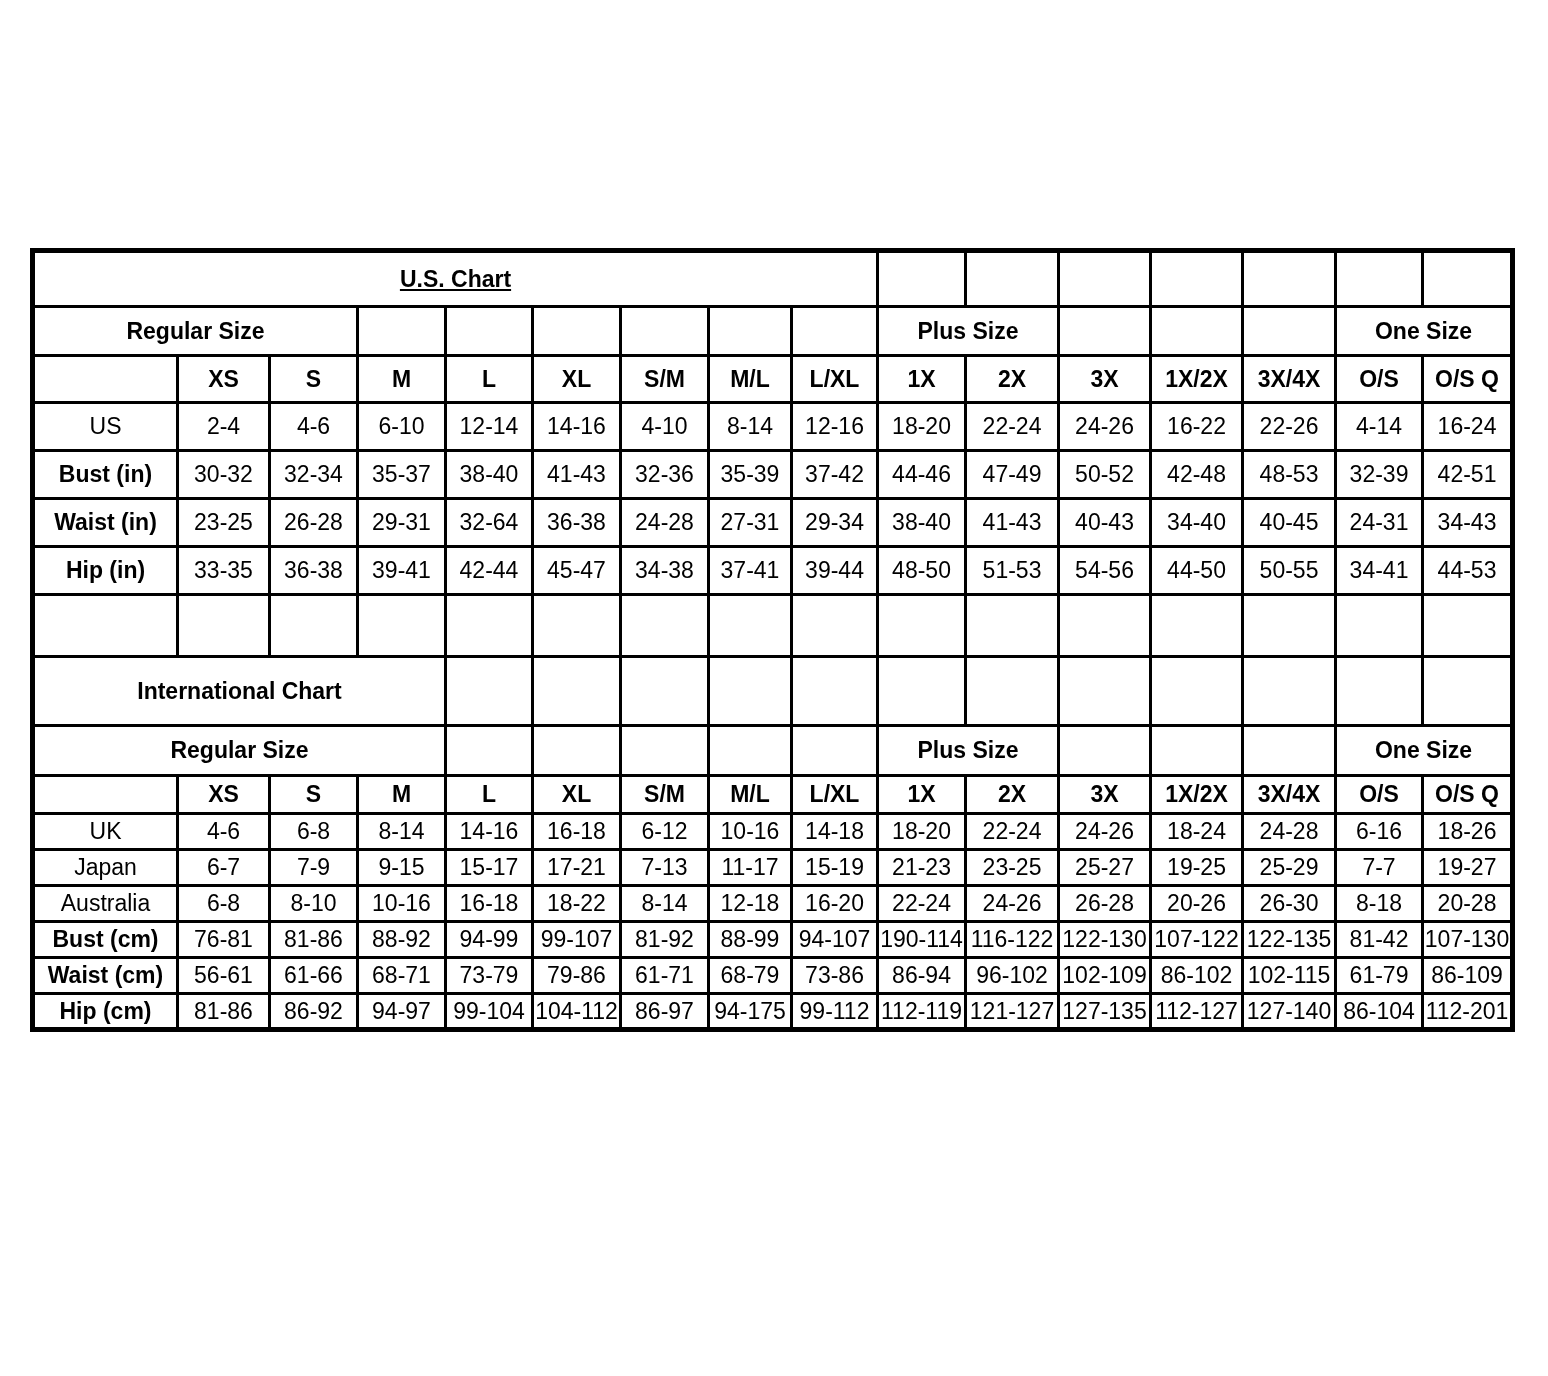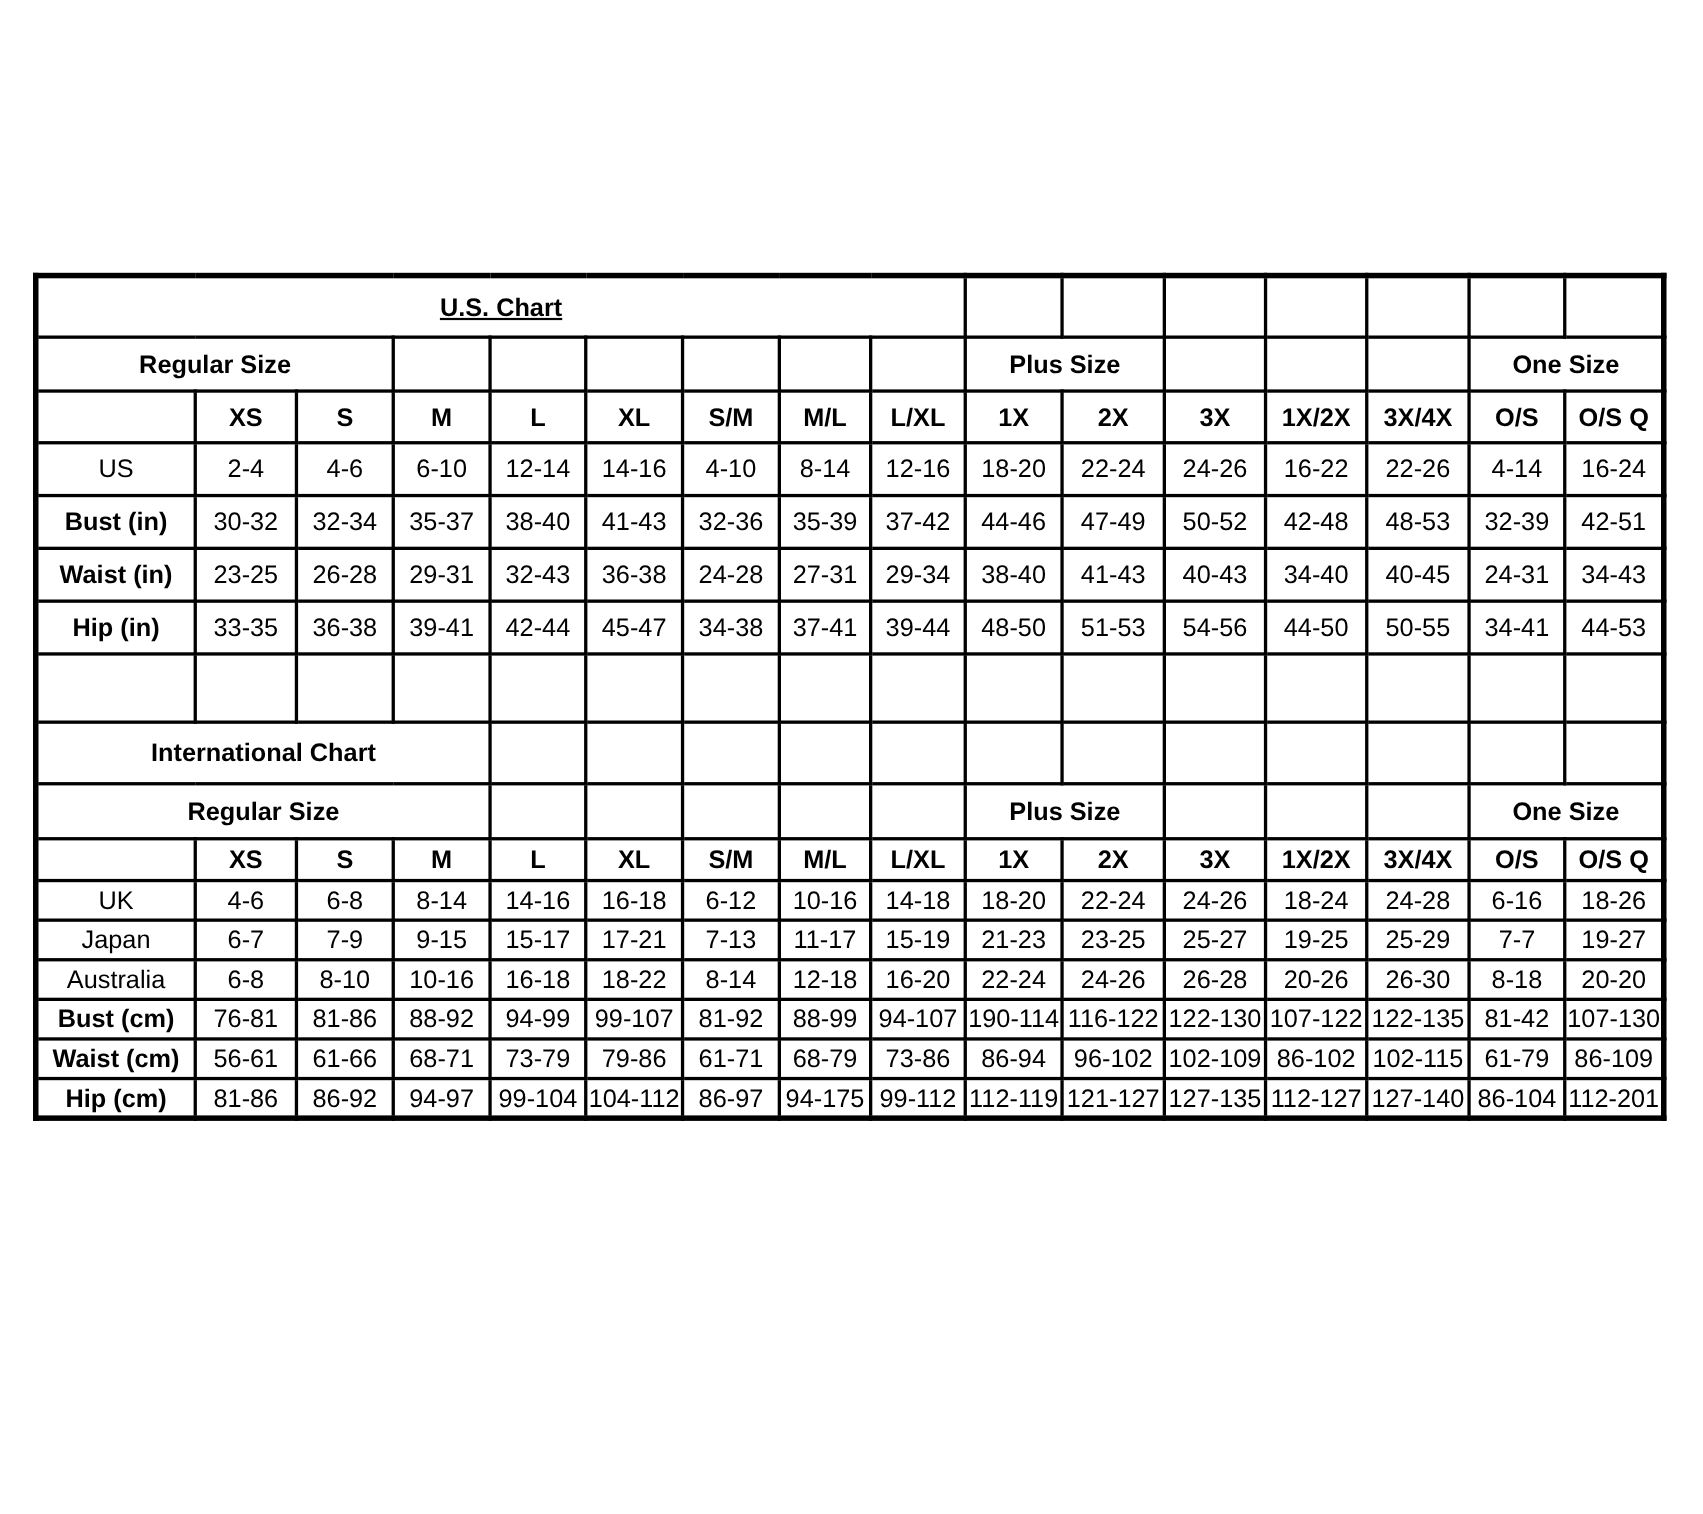--- a/index.html
+++ b/index.html
@@ -165,21 +165,21 @@
         <td class="v-us"><span>42-48</span></td>
         <td class="v-us"><span>48-53</span></td>
         <td class="v-us thickL"><span>32-39</span></td>
         <td class="v-us"><span>42-51</span></td>
       </tr>
       <tr style="height: 48px;">
         <td class="row-label bold"><span>Waist (in)</span></td>
         <td class="v-us-xs"><span>23-25</span></td>
         <td class="v-us"><span>26-28</span></td>
         <td class="v-us"><span>29-31</span></td>
-        <td class="v-us"><span>32-43</span></td>
+        <td class="v-us"><span>32-64</span></td>
         <td class="v-us"><span>36-38</span></td>
         <td class="v-us"><span>24-28</span></td>
         <td class="v-us"><span>27-31</span></td>
         <td class="v-us"><span>29-34</span></td>
         <td class="v-us thickL"><span>38-40</span></td>
         <td class="v-us"><span>41-43</span></td>
         <td class="v-us"><span>40-43</span></td>
         <td class="v-us"><span>34-40</span></td>
         <td class="v-us"><span>40-45</span></td>
         <td class="v-us thickL"><span>24-31</span></td>
@@ -214,21 +214,21 @@
         <td></td>
         <td></td>
         <td class="thickL"></td>
         <td></td>
         <td></td>
         <td></td>
         <td></td>
         <td class="thickL"></td>
         <td></td>
       </tr>
-      <tr style="height: 56px;">
+      <tr style="height: 69px;">
         <td class="title-cell" colspan="4"><span>International Chart</span></td>
         <td></td>
         <td></td>
         <td></td>
         <td></td>
         <td></td>
         <td class="thickL"></td>
         <td></td>
         <td></td>
         <td></td>
@@ -312,21 +312,21 @@
         <td class="v-intl"><span>18-22</span></td>
         <td class="v-intl"><span>8-14</span></td>
         <td class="v-intl"><span>12-18</span></td>
         <td class="v-intl"><span>16-20</span></td>
         <td class="v-intl thickL"><span>22-24</span></td>
         <td class="v-intl"><span>24-26</span></td>
         <td class="v-intl"><span>26-28</span></td>
         <td class="v-intl"><span>20-26</span></td>
         <td class="v-intl"><span>26-30</span></td>
         <td class="v-intl thickL"><span>8-18</span></td>
-        <td class="v-intl"><span>20-20</span></td>
+        <td class="v-intl"><span>20-28</span></td>
       </tr>
       <tr style="height: 36px;">
         <td class="row-label bold"><span>Bust (cm)</span></td>
         <td class="v-intl-xs-big"><span>76-81</span></td>
         <td class="v-intl"><span>81-86</span></td>
         <td class="v-intl"><span>88-92</span></td>
         <td class="v-intl"><span>94-99</span></td>
         <td class="v-intl"><span>99-107</span></td>
         <td class="v-intl"><span>81-92</span></td>
         <td class="v-intl"><span>88-99</span></td>

